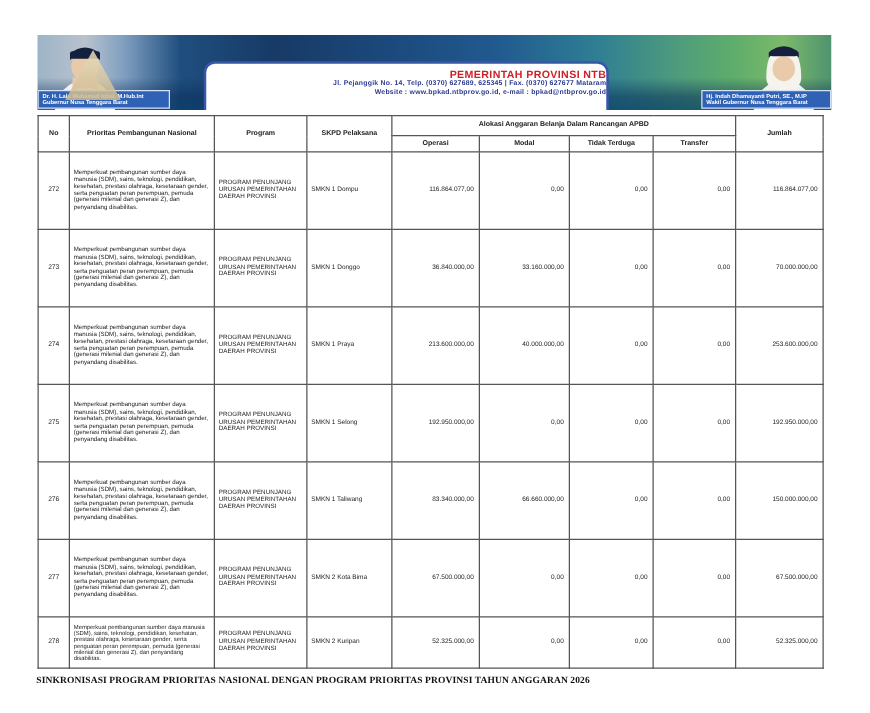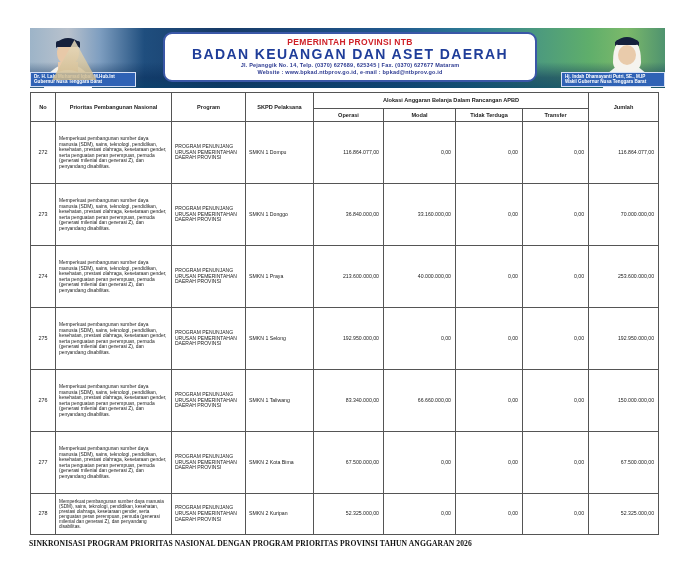--- a/index.html
+++ b/index.html
@@ -16,22 +16,22 @@
   .banner:before{content:"";position:absolute;left:0;top:34px;width:100%;height:26px;
       background:linear-gradient(180deg,rgba(10,40,80,0) 0%,rgba(8,45,90,.55) 60%,rgba(5,60,100,.7) 100%);}
   .banner:after{content:"";position:absolute;left:2%;top:12px;width:10%;height:40px;
       background:linear-gradient(180deg,#e8dcc0,#cdb98c);clip-path:polygon(15% 100%,50% 0,85% 100%);opacity:.85;}
 
   .photo{position:absolute;top:0;width:76px;height:60px;}
   .photo-left{left:0;}
   .photo-right{right:0;}
   .photo svg{display:block;}
 
-  .title-box{position:absolute;left:133px;top:4px;width:374px;height:50px;background:#ffffff;
-      border:2px solid #3a57a7;border-radius:9px;text-align:center;box-sizing:border-box;padding-top:3px;}
+  .title-box{position:absolute;left:133px;top:21px;width:324px;height:50px;background:#ffffff;
+      border:2px solid #3a57a7;border-radius:9px;text-align:right;box-sizing:border-box;padding-top:3px;}
   .tb-line1{font-size:8.5px;font-weight:bold;color:#cf2128;letter-spacing:.3px;line-height:10px;}
   .tb-line2{font-size:14px;font-weight:bold;color:#1f3d99;letter-spacing:1.4px;line-height:15px;}
   .tb-line3,.tb-line4{font-size:5.5px;font-weight:bold;color:#2b3990;line-height:6.8px;letter-spacing:.2px;}
 
   .badge{position:absolute;bottom:1px;background:#2f62b5;border:1px solid #d6e0f5;color:#ffffff;
       font-size:4.6px;font-weight:bold;line-height:5.6px;padding:1px 3px;box-sizing:border-box;text-align:left;}
   .badge-left{left:0;width:106px;}
   .badge-right{right:0;width:104px;}
 
   
@@ -80,21 +80,20 @@
         <path d="M24 34 Q24 10 38 10 Q52 10 52 34 Q52 44 38 44 Q24 44 24 34 Z" fill="#f5f3ee"></path>
         <ellipse cx="38" cy="27" rx="9" ry="10" fill="#e9cbab"></ellipse>
         <path d="M26 18 Q38 6 50 18 L50 14 Q38 4 26 14 Z" fill="#15203c"></path>
         <rect x="27" y="12" width="22" height="5" rx="2" fill="#15203c"></rect>
         <path d="M14 60 Q22 44 38 44 Q54 44 62 60 Z" fill="#fbfaf7"></path>
       </svg>
     </div>
 
     <div class="title-box">
       <div class="tb-line1">PEMERINTAH PROVINSI NTB</div>
-      <div class="tb-line2">BADAN KEUANGAN DAN ASET DAERAH</div>
       <div class="tb-line3">Jl. Pejanggik No. 14, Telp. (0370) 627689, 625345 | Fax. (0370) 627677 Mataram</div>
       <div class="tb-line4">Website : www.bpkad.ntbprov.go.id, e-mail : bpkad@ntbprov.go.id</div>
     </div>
 
     <div class="badge badge-left">
       <div>Dr. H. Lalu Muhamad Iqbal, M.Hub.Int</div>
       <div>Gubernur Nusa Tenggara Barat</div>
     </div>
 
     <div class="badge badge-right">

